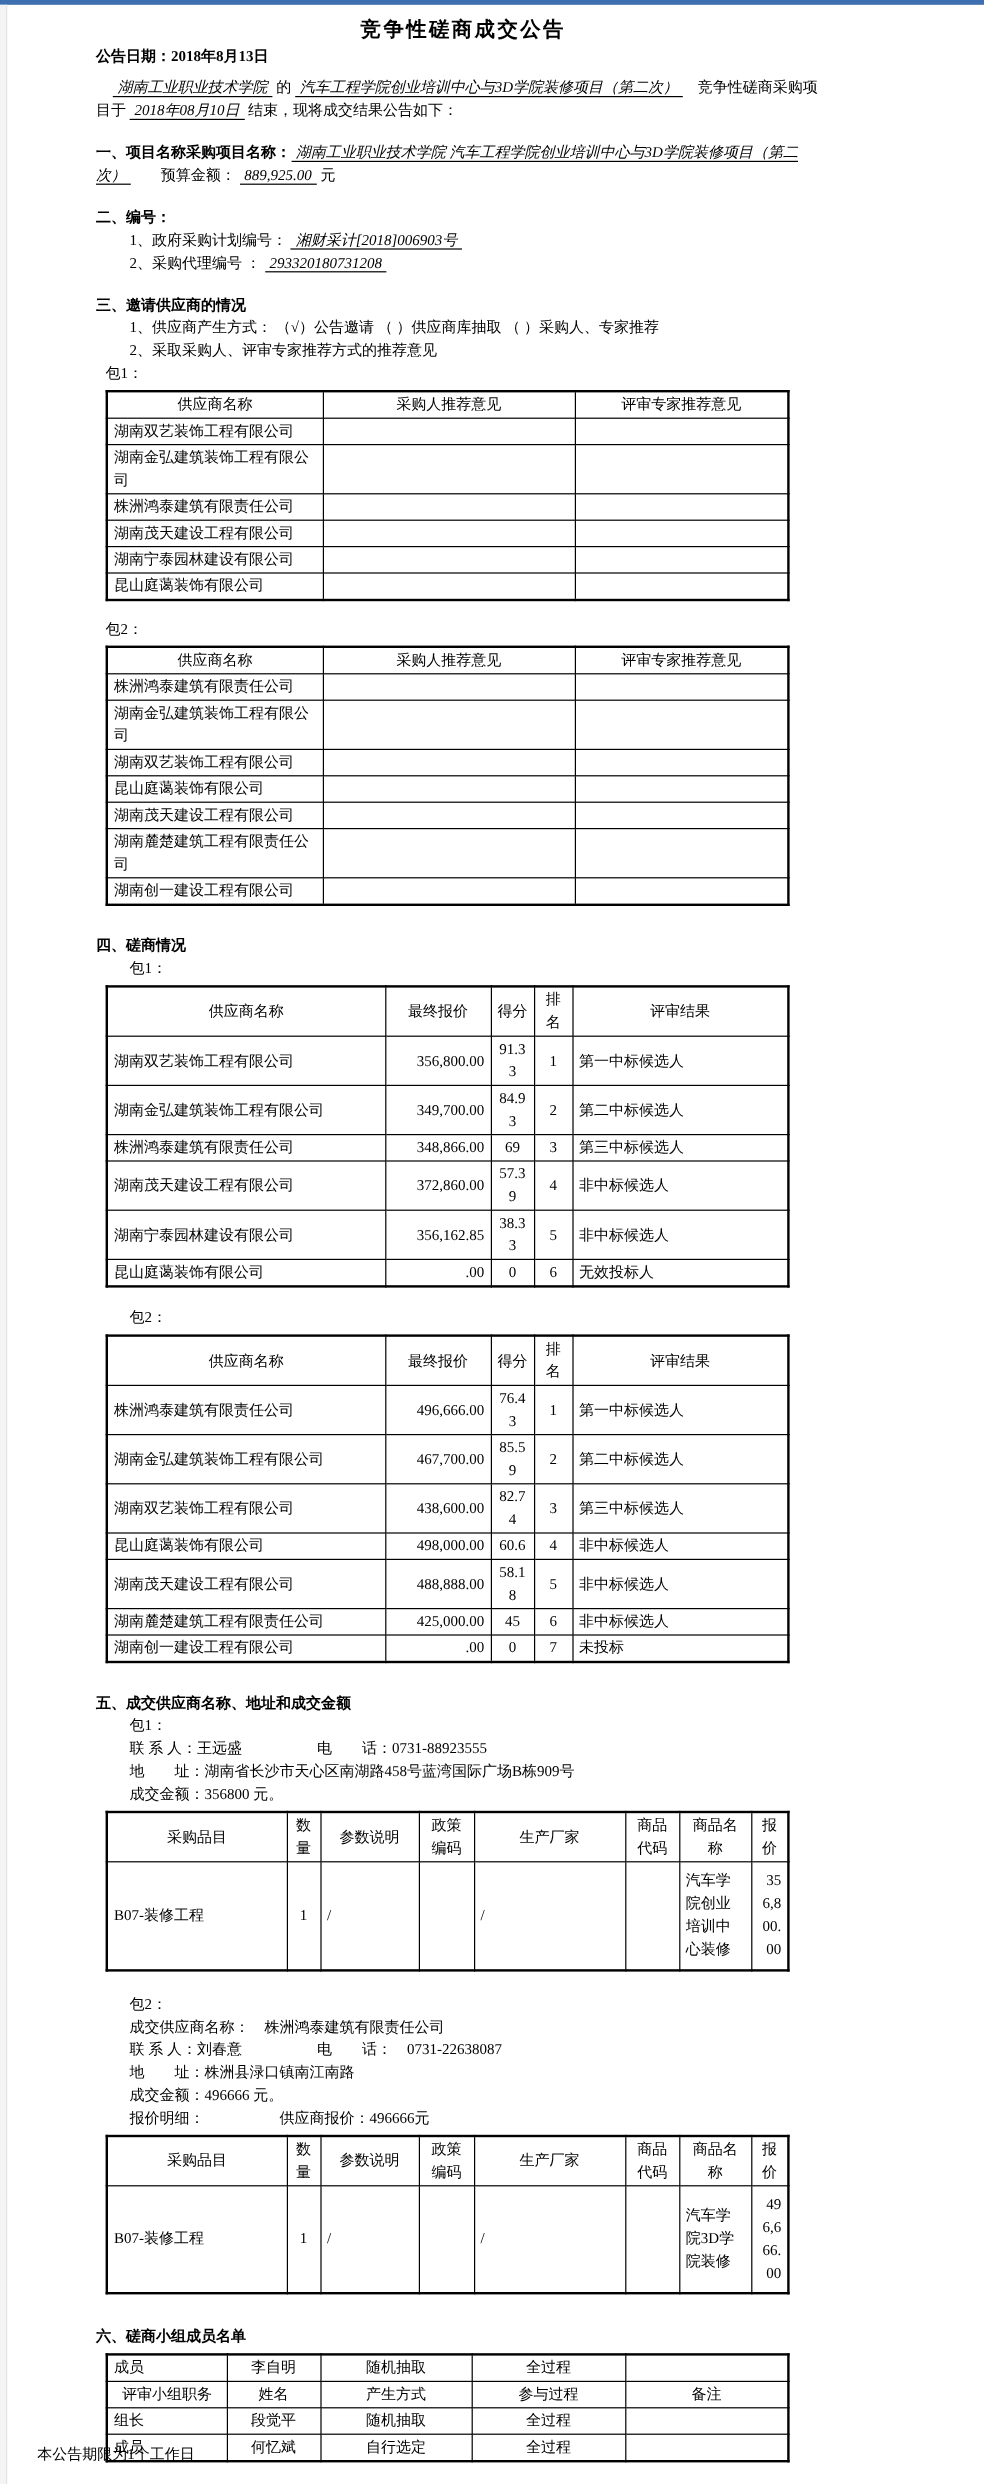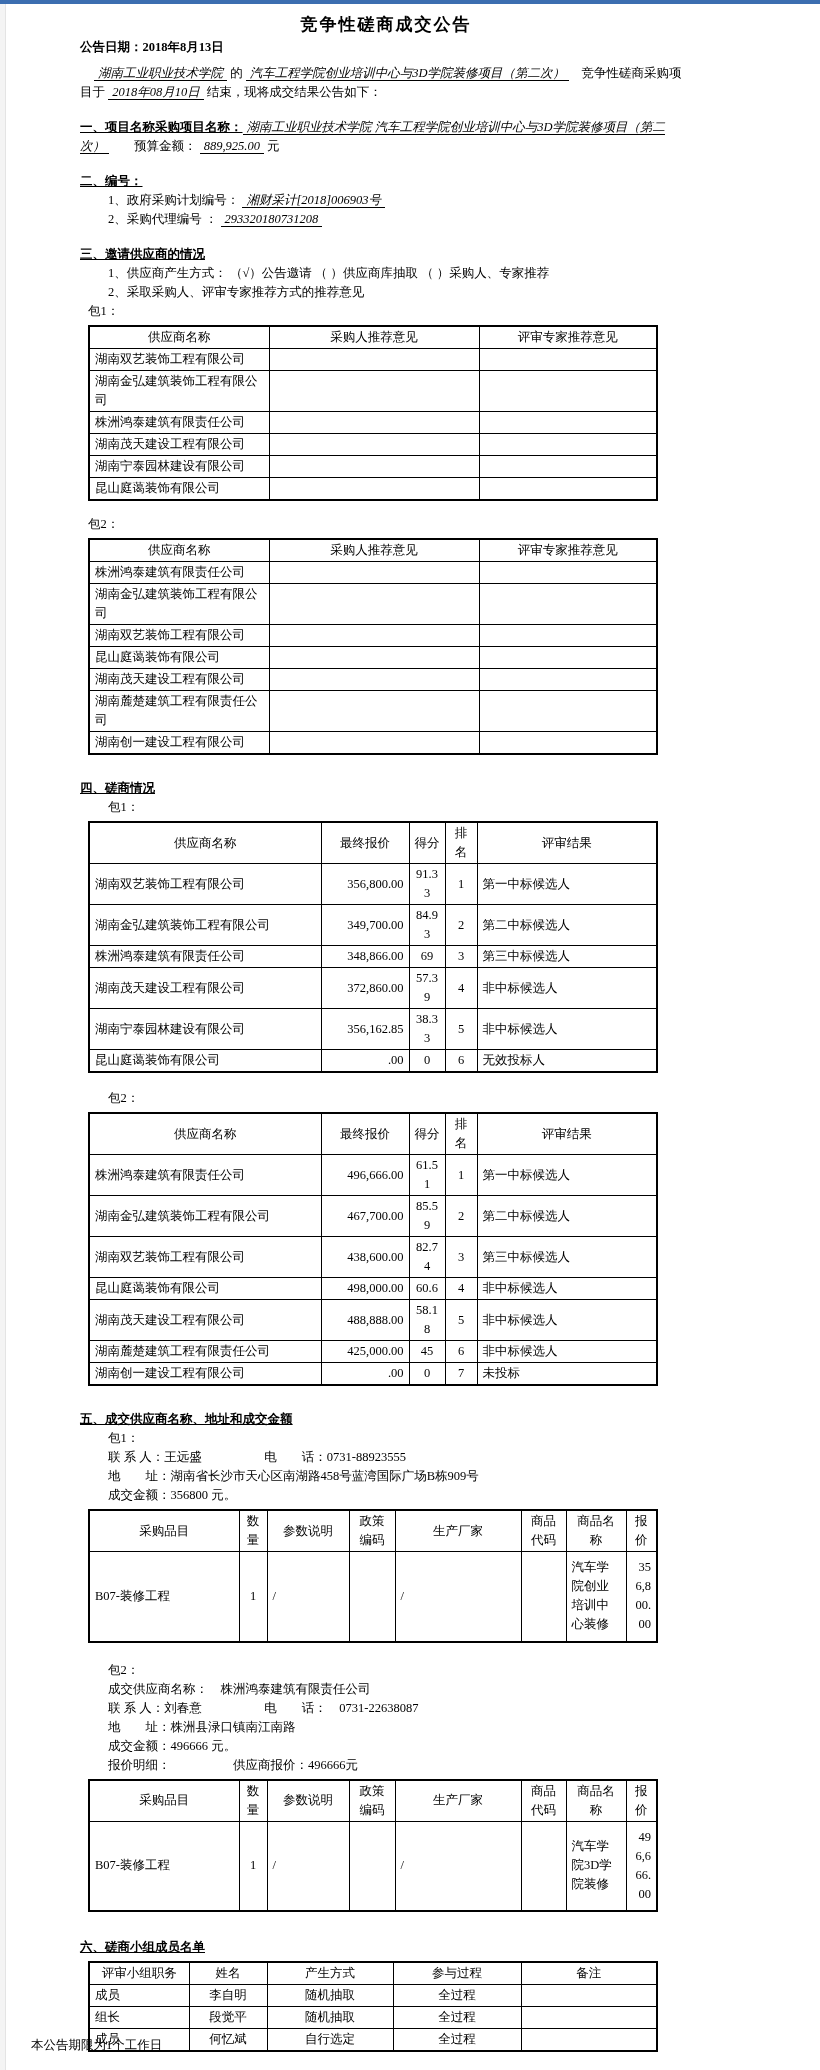--- a/index.html
+++ b/index.html
@@ -12,21 +12,21 @@
   }
   .topbar { position:absolute; top:0; left:0; width:820px; height:4px; }
   .leftstrip { position:absolute; top:4px; left:0; width:6px; height:2066px;
     background:#f4f4f4; border-right:1px solid #e4e4e4; }
   .content { position:absolute; left:80px; top:12px; width:612px; }
   .doc-title { text-align:center; font-size:17px; font-weight:bold; letter-spacing:2px; line-height:26px; }
   .doc-date { line-height:18px; margin-bottom:8px;font-weight:bold; }
   .pre { white-space: pre-wrap; }
   .para { text-indent: 14px; }
   .sec { margin-top: 16px; }
-  .sec-heading { font-weight: bold; text-decoration: underline; }
+  .sec-heading { font-weight: bold; }
   .indent-sm { margin-left: 8px; }
   .indent1 { margin-left: 28px; }
   .blank { border-bottom: 1px solid #000; padding: 0 4px; font-style: italic; }
   table.tbl { border-collapse: collapse; table-layout: fixed; width: 570px;
     margin: 4px 0 12px 8px; border: 2px solid #000; }
   table.tbl th, table.tbl td {
     border: 1px solid #000; padding: 1px 5px; height: 22px;
     font-weight: normal; font-size: 12.5px; line-height: 19px;
     overflow: hidden; word-break: break-all;
   }
@@ -240,21 +240,21 @@
           <tr>
         <th>供应商名称</th>
         <th>最终报价</th>
         <th>得分</th>
         <th>排名</th>
         <th>评审结果</th>
       </tr>
       <tr>
             <td class="al">株洲鸿泰建筑有限责任公司</td>
             <td class="ar">496,666.00</td>
-            <td class="ac">61.51</td>
+            <td class="ac">76.43</td>
             <td class="ac">1</td>
             <td class="al">第一中标候选人</td>
           </tr>
       <tr>
             <td class="al">湖南金弘建筑装饰工程有限公司</td>
             <td class="ar">467,700.00</td>
             <td class="ac">85.59</td>
             <td class="ac">2</td>
             <td class="al">第二中标候选人</td>
           </tr>
@@ -384,34 +384,34 @@
     <table class="tbl">
       <colgroup>
           <col style="width:100px">
           <col style="width:78px">
           <col style="width:126px">
           <col style="width:128px">
           <col>
         </colgroup>
       <tbody>
           <tr>
+            <td class="al">成员</td>
+            <td class="ac">李自明</td>
+            <td class="ac">随机抽取</td>
+            <td class="ac">全过程</td>
+            <td></td>
+          </tr>
+      <tr>
         <th>评审小组职务</th>
         <th>姓名</th>
         <th>产生方式</th>
         <th>参与过程</th>
         <th>备注</th>
       </tr>
       <tr>
-            <td class="al">成员</td>
-            <td class="ac">李自明</td>
-            <td class="ac">随机抽取</td>
-            <td class="ac">全过程</td>
-            <td></td>
-          </tr>
-      <tr>
             <td class="al">组长</td>
             <td class="ac">段觉平</td>
             <td class="ac">随机抽取</td>
             <td class="ac">全过程</td>
             <td></td>
           </tr>
       <tr>
             <td class="al">成员</td>
             <td class="ac">何忆斌</td>
             <td class="ac">自行选定</td>

